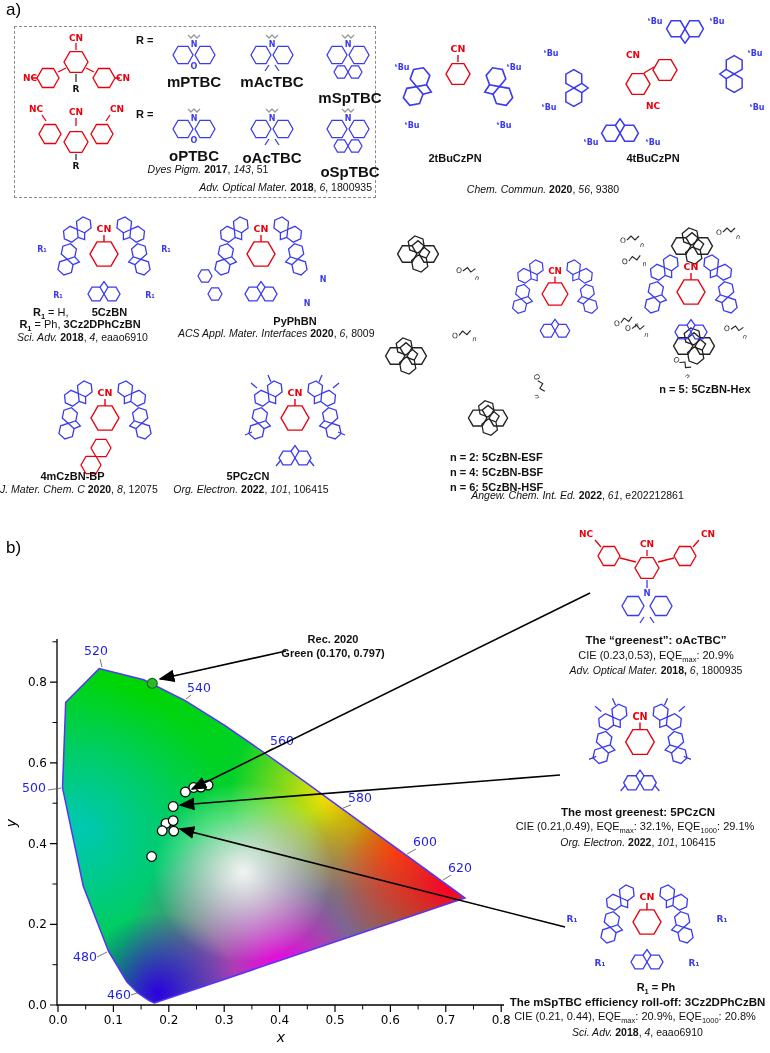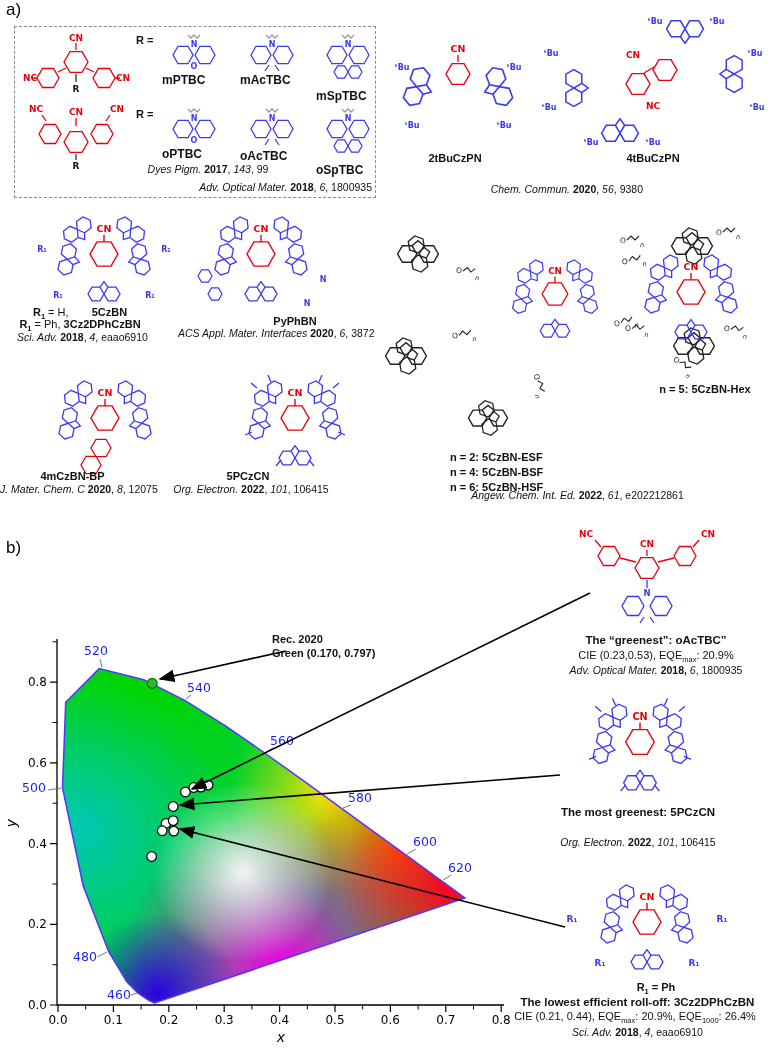--- a/index.html
+++ b/index.html
@@ -1,28 +1,28 @@
 <!DOCTYPE html>
 <html><head>
 <meta charset="utf-8">
 <style>
   html,body{margin:0;padding:0;background:#fff;}
   body{font-family:"Liberation Sans",sans-serif;color:#111;}
   #page{position:relative;width:770px;height:1053px;background:#fff;overflow:hidden;}
   .abs{position:absolute;}
   .panel-label{font-size:17px;color:#000;}
   .mol-label{font-weight:bold;font-size:11px;text-align:center;white-space:nowrap;}
-  .don-label{font-weight:bold;font-size:12px;text-align:left;white-space:nowrap;}
+  .don-label{font-weight:bold;font-size:15px;text-align:center;white-space:nowrap;}
   .cite{font-size:10.5px;text-align:center;white-space:nowrap;color:#111;}
   .cite.right{text-align:right;}
   .plain{font-size:11px;white-space:nowrap;}
   .bold-line{font-weight:bold;font-size:11px;white-space:nowrap;}
   .ann-title{font-weight:bold;font-size:11.5px;text-align:center;white-space:nowrap;}
   .ann-cie{font-size:11px;text-align:center;white-space:nowrap;}
-  .rec-label{font-weight:bold;font-size:11px;text-align:left;line-height:1.25;}
+  .rec-label{font-weight:bold;font-size:11px;text-align:center;line-height:1.25;}
   sub{font-size:0.68em;}
   svg{overflow:visible;}
   svg text{font-family:"DejaVu Sans",sans-serif;}
   .dashed-box{border:1.5px dashed #8a8a8a;}
 </style>
 </head>
 <body>
 
 <svg width="0" height="0" style="position:absolute" aria-hidden="true">
   <defs>
@@ -163,21 +163,21 @@
   <svg class="abs" style="left:240px;top:104px;" width="64" height="44" viewBox="-32 -22 64 44">
       <use href="#donAc"></use>
     </svg>
   <div class="abs don-label" style="left:240px;top:149px;width:64px;">oAcTBC</div>
 
   <svg class="abs" style="left:316px;top:104px;" width="64" height="58" viewBox="-32 -22 64 58">
       <use href="#donSp"></use>
     </svg>
   <div class="abs don-label" style="left:316px;top:163px;width:68px;">oSpTBC</div>
 
-  <div class="abs cite" style="left:118px;top:163px;width:180px;"><span style="font-style: italic;">Dyes Pigm. </span><span style="font-weight: bold;">2017</span><span>, </span><span style="font-style: italic;">143</span><span>, 99</span></div>
+  <div class="abs cite" style="left:118px;top:163px;width:180px;"><span style="font-style: italic;">Dyes Pigm. </span><span style="font-weight: bold;">2017</span><span>, </span><span style="font-style: italic;">143</span><span>, 51</span></div>
   <div class="abs cite right" style="left:196px;top:181px;width:176px;"><span style="font-style: italic;">Adv. Optical Mater. </span><span style="font-weight: bold;">2018</span><span>, </span><span style="font-style: italic;">6</span><span>, 1800935</span></div>
 
   <svg class="abs" style="left:388px;top:28px;" width="140" height="122" viewBox="0 0 140 122">
     <g stroke="#e8000d" fill="none" stroke-width="1.4">
       <use href="#hx12" transform="translate(70 46)"></use>
       <path d="M70 34V27"></path>
     </g>
     <text x="70" y="24" fill="#e8000d" font-size="9.5" font-weight="bold" text-anchor="middle">CN</text>
     <g stroke="#3a3af0">
       <use href="#czw" transform="translate(38 62) rotate(-70) scale(1.25)"></use>
@@ -213,21 +213,21 @@
       <text x="14" y="98">ᵗBu</text>
       <text x="120" y="12">ᵗBu</text>
       <text x="182" y="12">ᵗBu</text>
       <text x="220" y="44">ᵗBu</text>
       <text x="222" y="98">ᵗBu</text>
       <text x="118" y="133">ᵗBu</text>
       <text x="56" y="133">ᵗBu</text>
     </g>
   </svg>
   <div class="abs mol-label" style="left:603px;top:152px;width:100px;">4tBuCzPN</div>
-  <div class="abs cite" style="left:443px;top:183px;width:200px;text-align:right;"><span style="font-style: italic;">Chem. Commun. </span><span style="font-weight: bold;">2020</span><span>, </span><span style="font-style: italic;">56</span><span>, 9380</span></div>
+  <div class="abs cite" style="left:443px;top:183px;width:200px;"><span style="font-style: italic;">Chem. Commun. </span><span style="font-weight: bold;">2020</span><span>, </span><span style="font-style: italic;">56</span><span>, 9380</span></div>
 
   <svg class="abs" style="left:28px;top:202px;" width="152" height="104" viewBox="-76 -52 152 104">
     <use href="#czbn5"></use>
     <g fill="#3a3af0" font-size="8" font-weight="bold" text-anchor="middle">
       <text x="-62" y="-2">R₁</text>
       <text x="62" y="-2">R₁</text>
       <text x="-46" y="44">R₁</text>
       <text x="46" y="44">R₁</text>
     </g>
   </svg>
@@ -240,21 +240,21 @@
     <g stroke="#3a3af0" fill="none" stroke-width="1.2">
       <use href="#hx7" transform="translate(-56 22)"></use>
       <use href="#hx7" transform="translate(-46 40)"></use>
     </g>
     <g fill="#3a3af0" font-size="8" font-weight="bold" text-anchor="middle">
       <text x="62" y="28">N</text>
       <text x="46" y="52">N</text>
     </g>
   </svg>
   <div class="abs mol-label" style="left:245px;top:315px;width:100px;">PyPhBN</div>
-  <div class="abs cite" style="left:178px;top:327px;width:182px;"><span style="font-style: italic;">ACS Appl. Mater. Interfaces </span><span style="font-weight: bold;">2020</span><span>, </span><span style="font-style: italic;">6</span><span>, 3872</span></div>
+  <div class="abs cite" style="left:178px;top:327px;width:182px;"><span style="font-style: italic;">ACS Appl. Mater. Interfaces </span><span style="font-weight: bold;">2020</span><span>, </span><span style="font-style: italic;">6</span><span>, 8009</span></div>
 
   <svg class="abs" style="left:340px;top:196px;" width="430" height="252" viewBox="0 0 430 252">
     <g transform="translate(215 98) scale(0.92)">
         <use href="#czbn5"></use>
       </g>
     <use href="#spiro" transform="translate(78 58) scale(1.2)"></use>
     <use href="#spiro" transform="translate(352 50) scale(1.2)"></use>
     <use href="#spiro" transform="translate(66 160) scale(1.2)"></use>
     <use href="#spiro" transform="translate(354 150) scale(1.2)"></use>
     <use href="#spiro" transform="translate(148 222) scale(1.15)"></use>
@@ -459,31 +459,32 @@
   <div class="abs ann-title" style="left:540px;top:634px;width:232px;">The “greenest”: oAcTBC”</div>
   <div class="abs ann-cie" style="left:540px;top:649px;width:232px;"><span>CIE (0.23,0.53), EQE</span><sub>max</sub><span>: 20.9%</span></div>
   <div class="abs cite" style="left:540px;top:664px;width:232px;"><span style="font-style: italic;">Adv. Optical Mater. </span><span style="font-weight: bold;">2018,</span><span> </span><span style="font-style: italic;">6</span><span>, 1800935</span></div>
 
   <svg class="abs" style="left:556px;top:688px;" width="168" height="114" viewBox="0 0 168 114">
     <g transform="translate(84 54) scale(1.02)">
         <use href="#pczcn5"></use>
       </g>
   </svg>
   <div class="abs ann-title" style="left:508px;top:806px;width:260px;">The most greenest: 5PCzCN</div>
+  <div class="abs ann-cie" style="left:500px;top:820px;width:270px;"><span>CIE (0.21,0.49), EQE</span><sub>max</sub><span>: 32.1%, EQE</span><sub>1000</sub><span>: 29.1%</span></div>
   <div class="abs cite" style="left:508px;top:836px;width:260px;"><span style="font-style: italic;">Org. Electron. </span><span style="font-weight: bold;">2022</span><span>, </span><span style="font-style: italic;">101</span><span>, 106415</span></div>
 
   <svg class="abs" style="left:552px;top:872px;" width="190" height="106" viewBox="0 0 190 106">
     <g transform="translate(95 50)">
         <use href="#czbn5"></use>
       </g>
     <g fill="#3a3af0" font-size="9" font-weight="bold" text-anchor="middle">
       <text x="20" y="50">R₁</text>
       <text x="170" y="50">R₁</text>
       <text x="48" y="94">R₁</text>
       <text x="142" y="94">R₁</text>
     </g>
   </svg>
   <div class="abs ann-cie" style="left:540px;top:981px;width:232px;font-weight:bold;"><span style="font-weight: bold;">R</span><sub style="font-weight: bold;">1</sub><span> = Ph</span></div>
-  <div class="abs ann-title" style="left:505px;top:996px;width:265px;">The lowest efficient roll-off: 3Cz2DPhCzBN</div>
-  <div class="abs ann-cie" style="left:500px;top:1010px;width:270px;"><span>CIE (0.21, 0.44), EQE</span><sub>max</sub><span>: 20.9%, EQE</span><sub>1000</sub><span>: 26.4%</span></div>
+  <div class="abs ann-title" style="left:505px;top:996px;width:265px;">The mSpTBC efficiency roll-off: 3Cz2DPhCzBN</div>
+  <div class="abs ann-cie" style="left:500px;top:1010px;width:270px;"><span>CIE (0.21, 0.44), EQE</span><sub>max</sub><span>: 20.9%, EQE</span><sub>1000</sub><span>: 20.8%</span></div>
   <div class="abs cite" style="left:505px;top:1026px;width:265px;"><span style="font-style: italic;">Sci. Adv. </span><span style="font-weight: bold;">2018</span><span>, </span><span style="font-style: italic;">4</span><span>, eaao6910</span></div>
 
 </div>
 
 </body></html>

